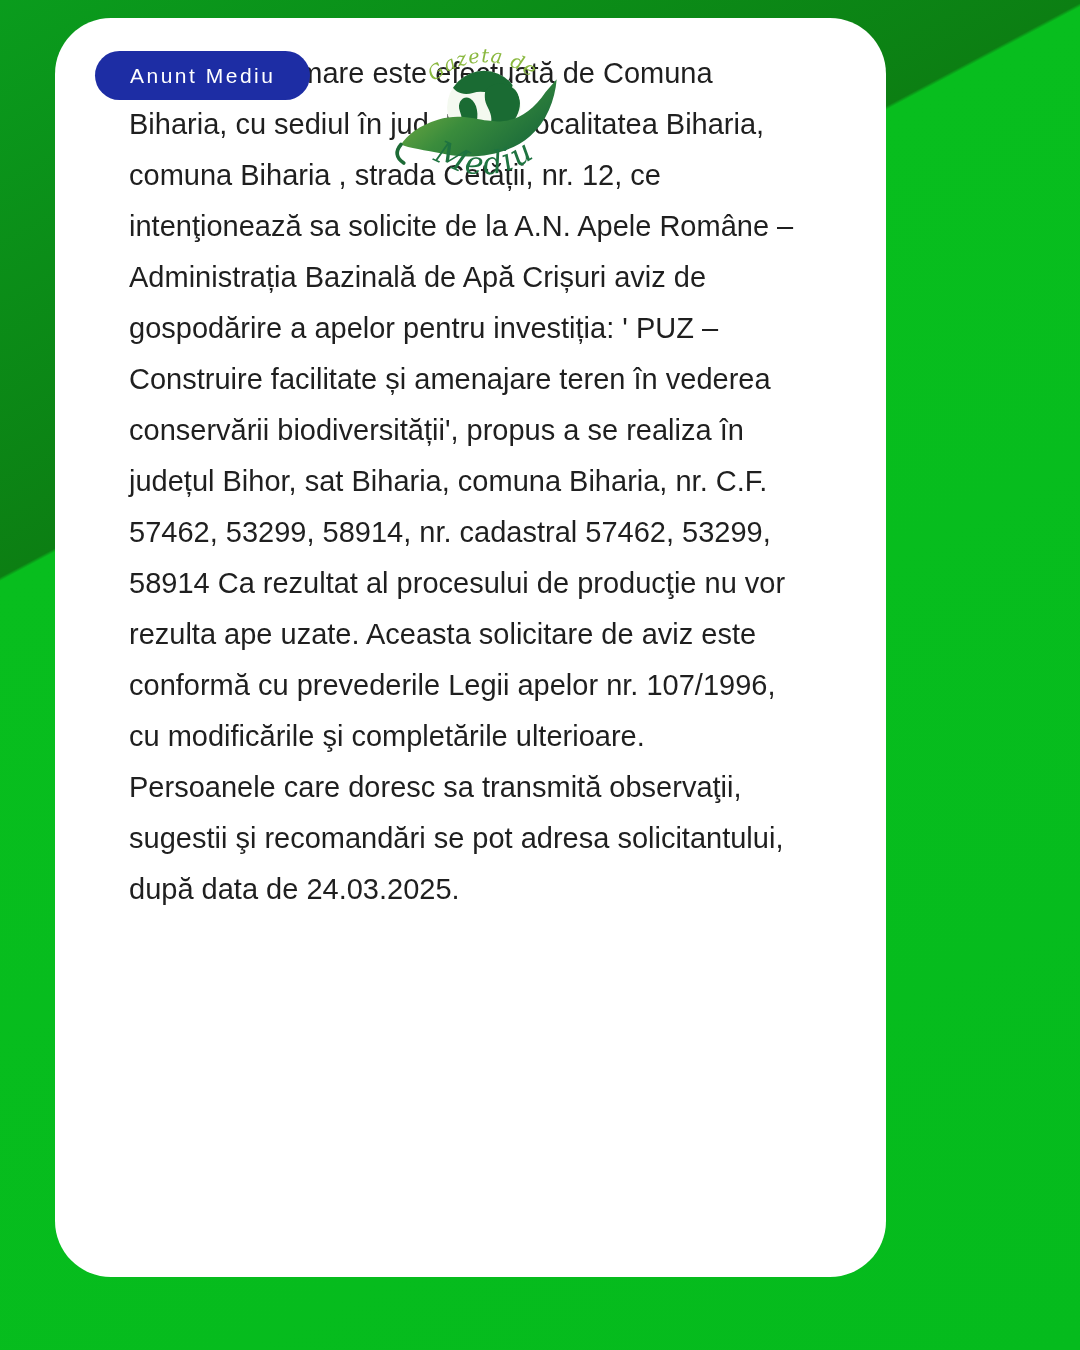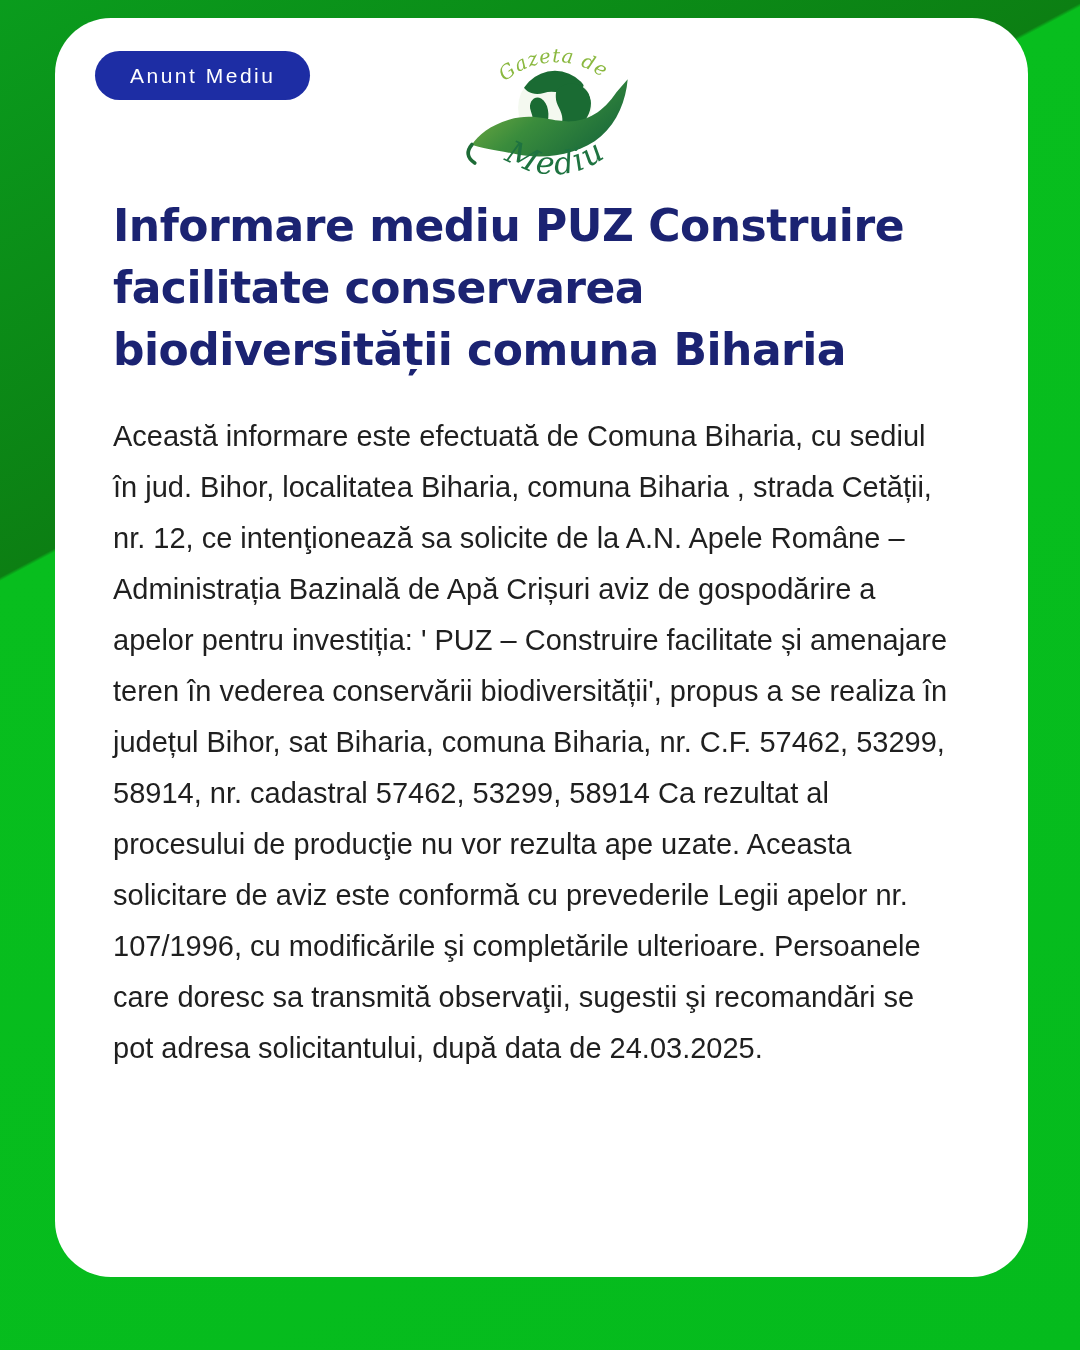--- a/index.html
+++ b/index.html
@@ -6,25 +6,25 @@
   .page{
     position:relative;
     width:1080px;height:1350px;
     overflow:hidden;
     background:linear-gradient(152deg,#0a9c1d 0%,#0c7f13 30%,#08be1e 30.2%,#05bb1d 100%);
     font-family:"Liberation Sans",sans-serif;
   }
   .card{
     position:absolute;
     left:55px;top:18px;
-    width:973px;height:1259px;
+    width:831px;height:1259px;
     background:#ffffff;
     border-radius:56px;
     box-sizing:border-box;
-    padding:0 58px;
+    padding:0 74px;
   }
   .pill{
     position:absolute;
     left:40px;top:33px;
     height:49px;
     display:inline-flex;align-items:center;
     padding:0 35px;
     background:#1d2da4;
     border-radius:26px;
     color:#ffffff;
@@ -104,18 +104,17 @@
 
         <text class="logo-arc-text" font-size="21" fill="#8ab83f" letter-spacing="1">
           <textPath href="#arcTop" startOffset="50%" text-anchor="middle">Gazeta de</textPath>
         </text>
         <text class="logo-arc-text" font-size="34" fill="#1e7340" letter-spacing="2">
           <textPath href="#arcBottom" startOffset="50%" text-anchor="middle">Mediu</textPath>
         </text>
       </svg>
     </div>
 
-    <h1 class="headline">Informare mediu PUZ Construire facilitate conservarea biodiversității comuna Biharia</h1>
 
     <p class="body-text">Această informare este efectuată de Comuna Biharia, cu sediul în jud. Bihor, localitatea Biharia, comuna Biharia , strada Cetății, nr. 12, ce intenţionează sa solicite de la A.N. Apele Române – Administrația Bazinală de Apă Crișuri aviz de gospodărire a apelor pentru investiția: ' PUZ – Construire facilitate și amenajare teren în vederea conservării biodiversității', propus a se realiza în județul Bihor, sat Biharia, comuna Biharia, nr. C.F. 57462, 53299, 58914, nr. cadastral 57462, 53299, 58914 Ca rezultat al procesului de producţie nu vor rezulta ape uzate. Aceasta solicitare de aviz este conformă cu prevederile Legii apelor nr. 107/1996, cu modificările şi completările ulterioare. Persoanele care doresc sa transmită observaţii, sugestii şi recomandări se pot adresa solicitantului, după data de 24.03.2025.</p>
 
   </div>
 </div>
 
 </body></html>

